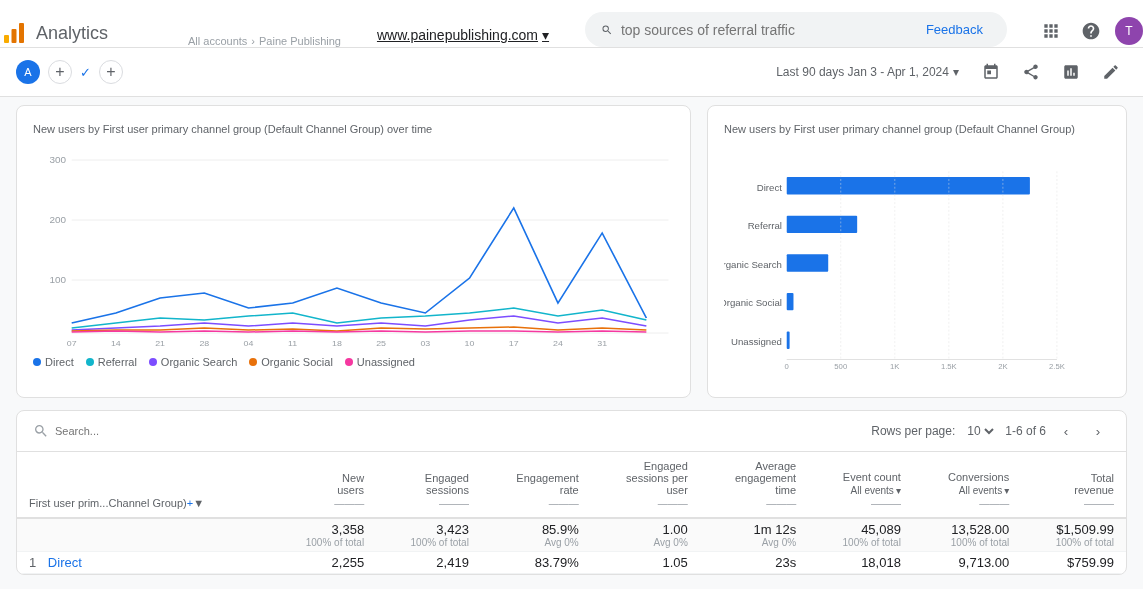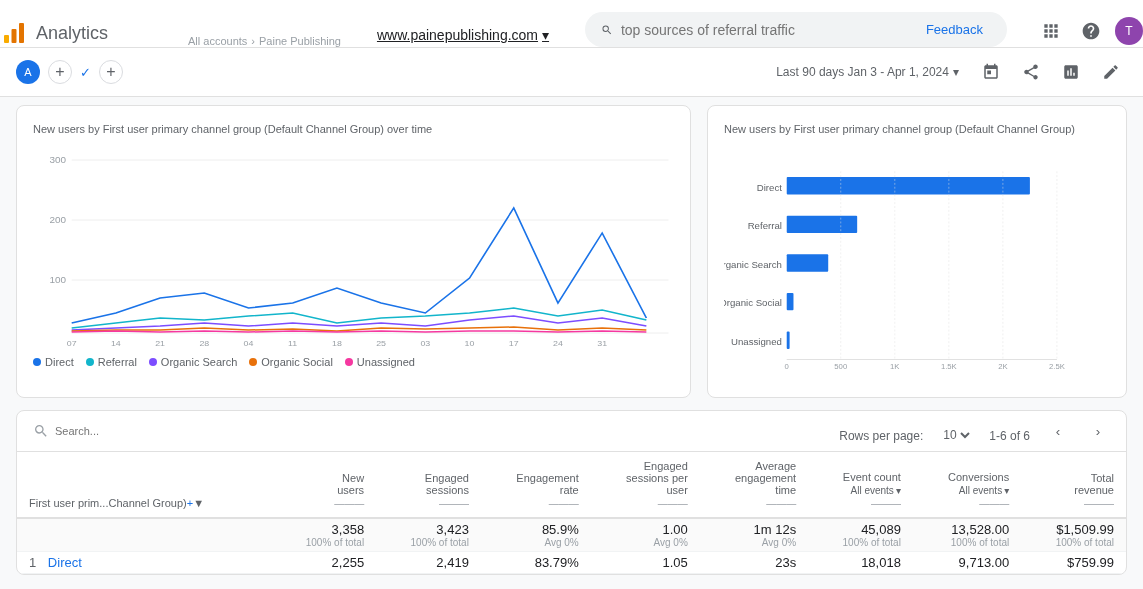--- a/index.html
+++ b/index.html
@@ -72,21 +72,21 @@
     .legend-dot { width: 8px; height: 8px; border-radius: 50%; }
 
     
     .table-area { background: #fff; border: 1px solid #e0e0e0; border-radius: 8px; overflow: hidden; }
     .table-toolbar {
       display: flex; align-items: center; padding: 8px 16px; gap: 8px;
       border-bottom: 1px solid #e0e0e0;
     }
     .table-search { display: flex; align-items: center; gap: 6px; flex: 1; }
     .table-search input { border: none; outline: none; font-size: 11px; color: #000000; }
-    .table-toolbar-right { display: flex; align-items: flex-end; gap: 16px; font-size: 12px; color: #5f6368; }
+    .table-toolbar-right { display: flex; align-items: center; gap: 8px; font-size: 12px; color: #5f6368; }
     .rows-select { border: none; font-size: 12px; color: #5f6368; cursor: pointer; background: transparent; }
     
     table { width: 100%; border-collapse: collapse; }
     thead tr { background: #fff; }
     th { padding: 8px 12px; text-align: right; font-size: 11px; color: #5f6368; font-weight: 500; border-bottom: 2px solid #e0e0e0; vertical-align: bottom; white-space: nowrap; }
     th:first-child { text-align: left; min-width: 200px; }
     td { padding: 3px 12px; text-align: right; font-size: 13px; color: #202124; border-bottom: 1px solid #f1f3f4; }
     td:first-child { text-align: left; }
     .col-header { display: flex; flex-direction: column; align-items: flex-end; gap: 2px; }
     .col-sub { font-size: 10px; color: #9aa0a6; }

